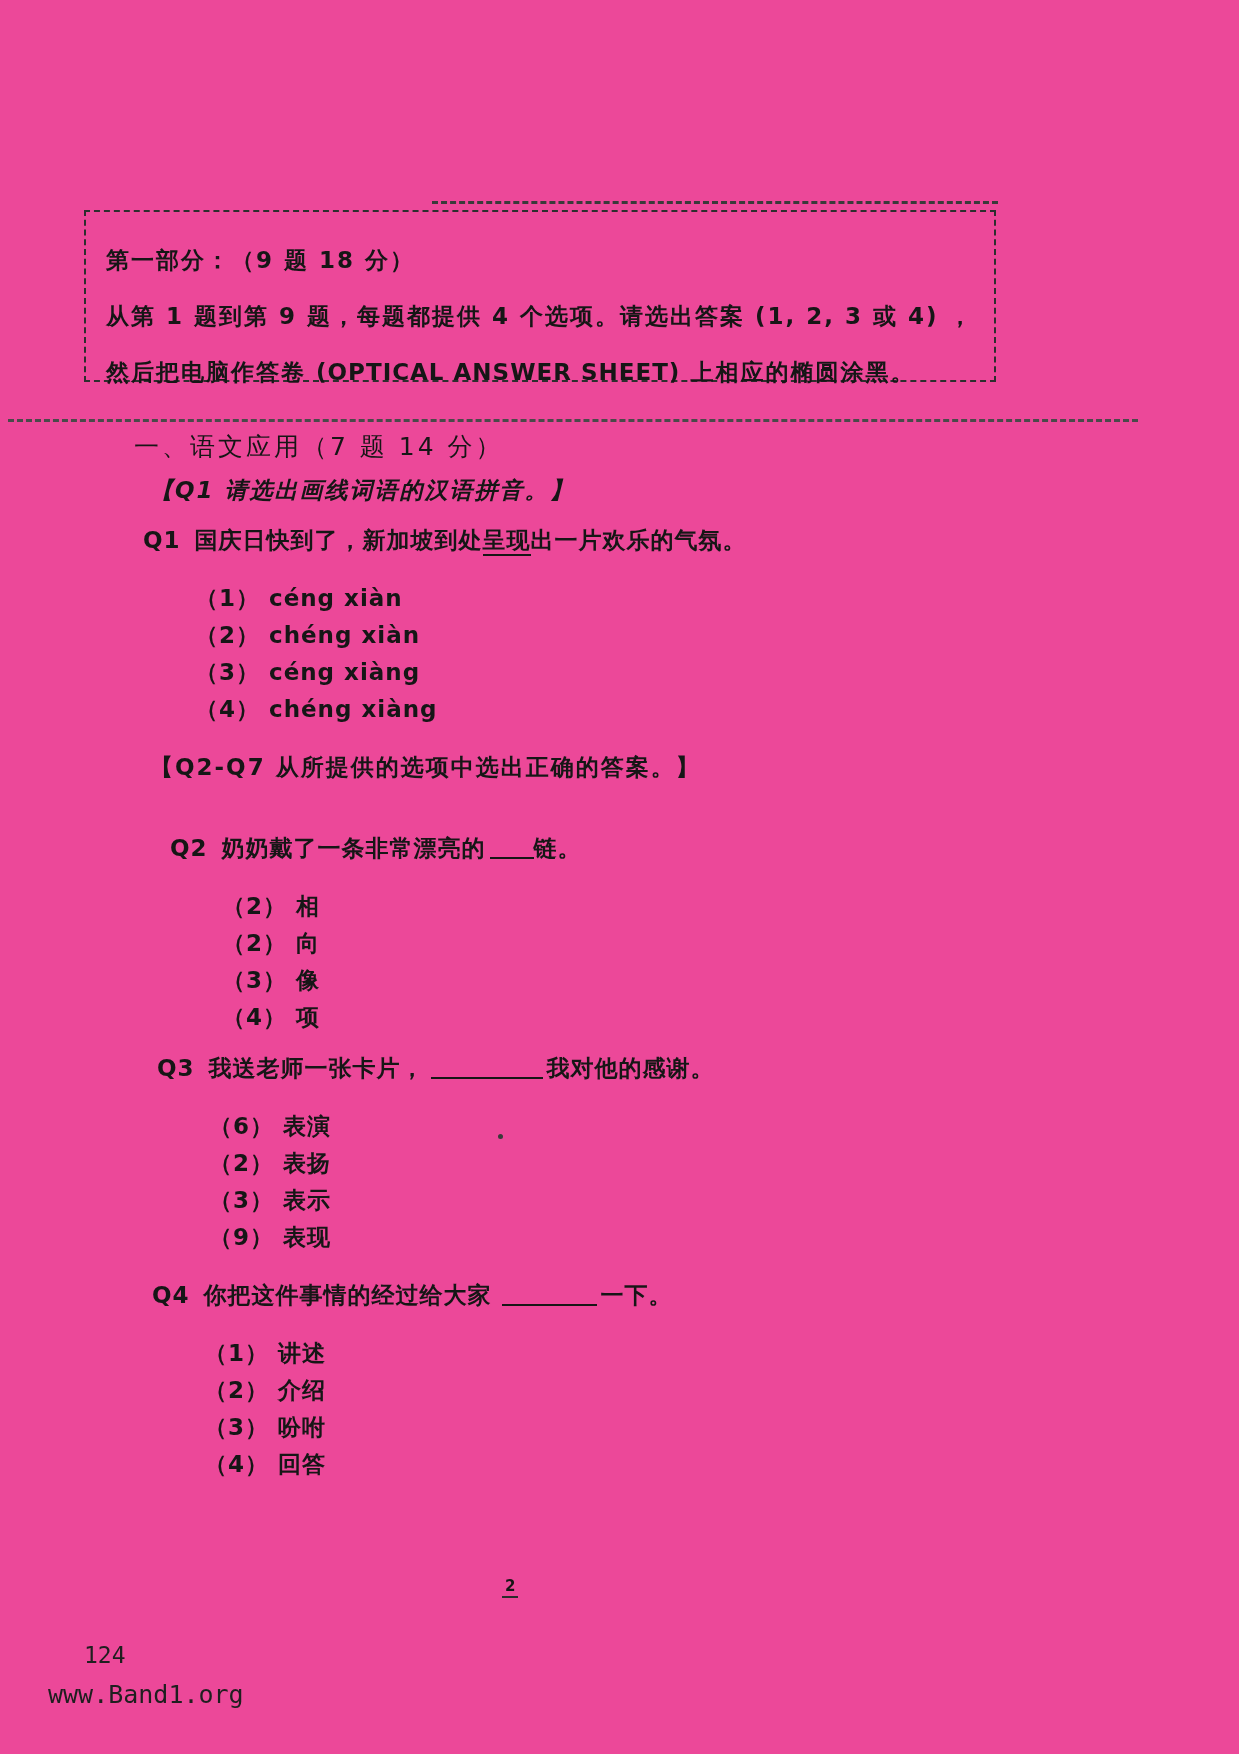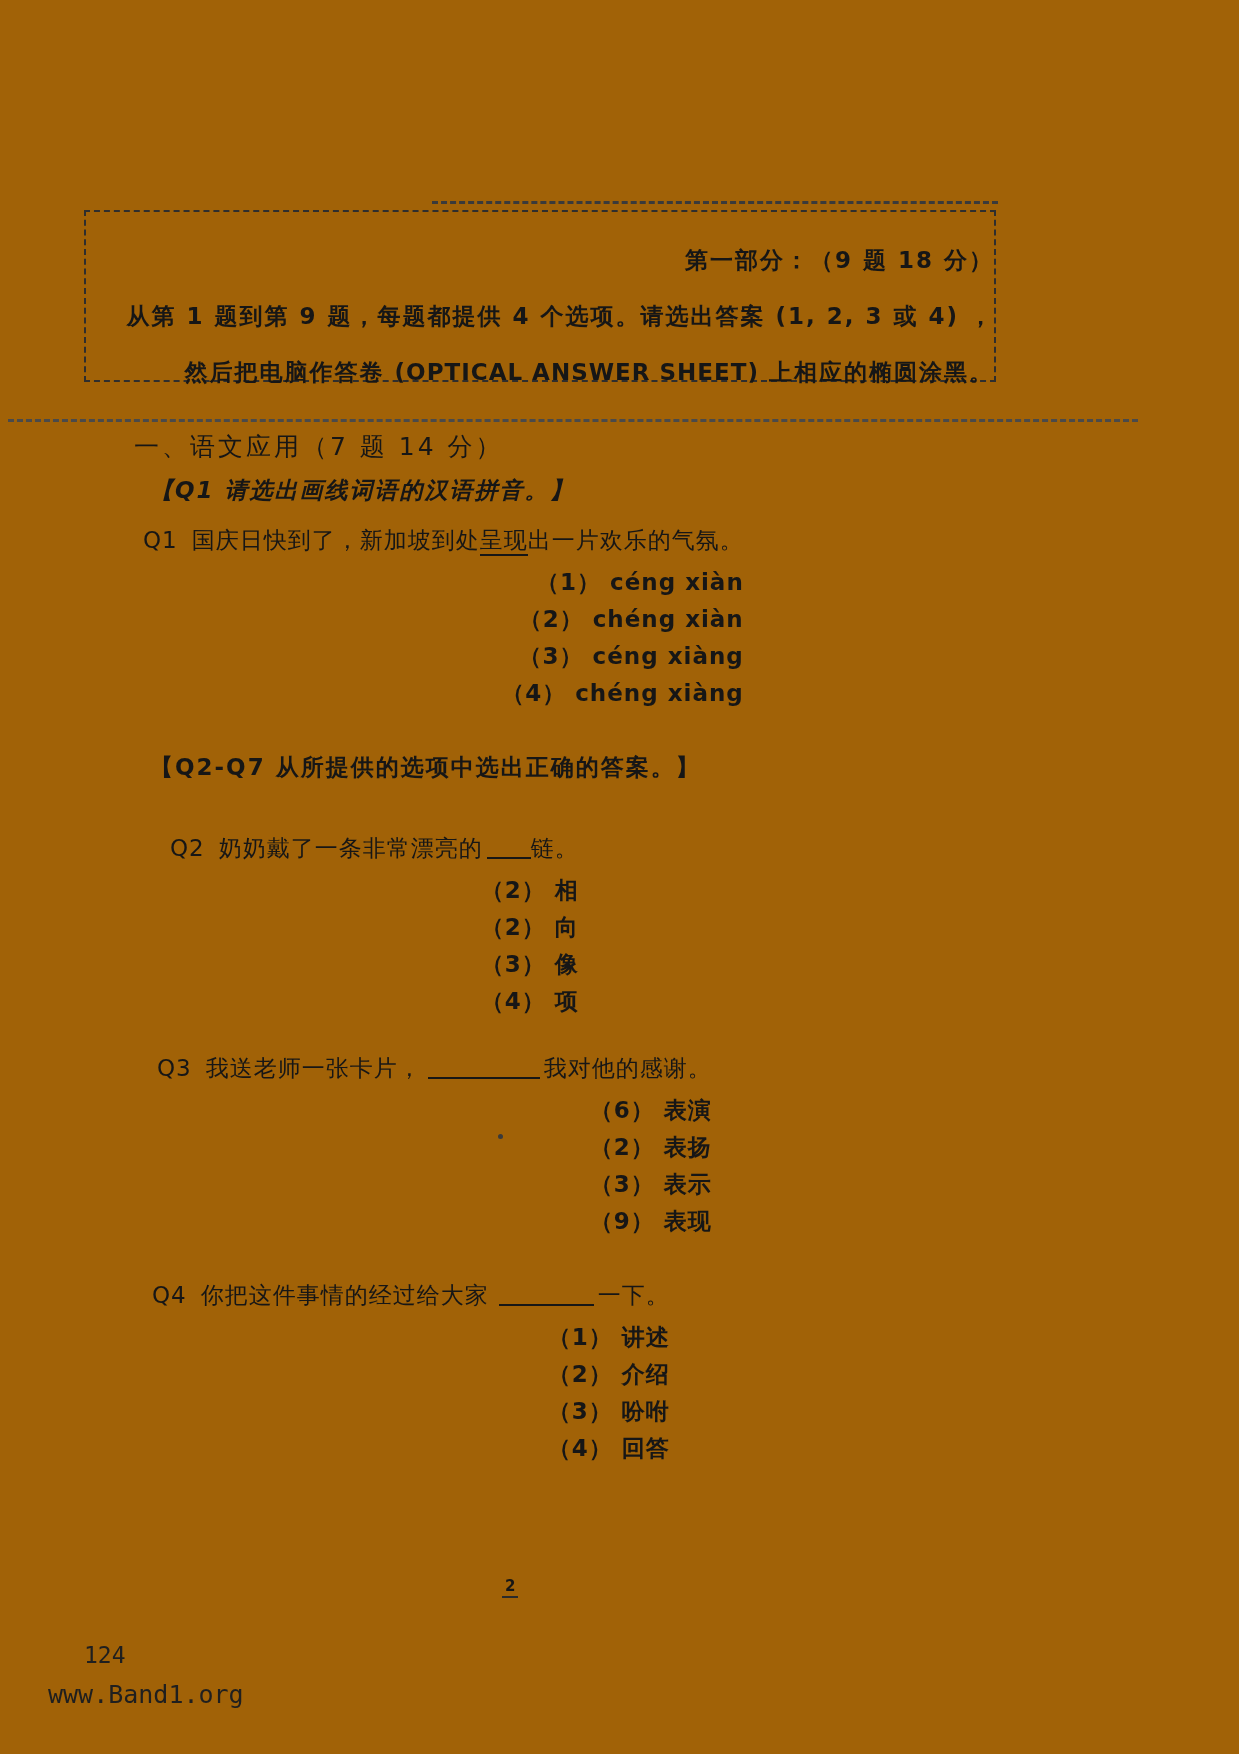--- a/index.html
+++ b/index.html
@@ -1,23 +1,22 @@
 <!DOCTYPE html>
 <html lang="zh"><head>
 <meta charset="utf-8">
 <style>
   html,body{margin:0;padding:0;background:#ffffff;}
   .page{
     position:relative;
     width:1239px;height:1754px;
-    background:#a16207;
+    background:#ec4899;
     font-family:"DejaVu Sans",sans-serif;
     color:#161616;
     overflow:hidden;
-    text-align:right;
   }
   
   .artifact-line-top{position:absolute;left:432px;top:201px;width:566px;border-top:3px dashed #3a3a3a;}
   .artifact-line-mid{position:absolute;left:8px;top:419px;width:1130px;border-top:3px dashed #4a4a4a;}
   .artifact-dot{position:absolute;left:498px;top:1134px;width:5px;height:5px;background:#3a3a3a;border-radius:50%;}
 
   
   .header-box{
     position:absolute;left:84px;top:210px;width:912px;height:172px;
     border:2px dashed #2e2e2e;box-sizing:border-box;
@@ -35,29 +34,29 @@
   }
   #q1-instruction{left:150px;top:475px;font-style:italic;}
   #q2q7-instruction{left:150px;top:752px;}
 
   .question{position:absolute;}
   #q1{left:143px;top:525px;}
   #q2{left:170px;top:833px;}
   #q3{left:157px;top:1053px;}
   #q4{left:152px;top:1280px;}
 
-  .q-line{font-size:23px;font-weight:400;letter-spacing:1px;white-space:nowrap;}
+  .q-line{font-size:23px;font-weight:700;letter-spacing:1px;white-space:nowrap;}
   .q-num{margin-right:14px;}
   .underlined{border-bottom:2px solid #161616;padding-bottom:1px;}
   .blank{display:inline-block;border-bottom:2px solid #161616;height:1em;vertical-align:-3px;}
   .blank-q2{width:44px;margin-left:4px;}
   .blank-q3{width:112px;margin-left:6px;margin-right:4px;}
   .blank-q4{width:95px;margin-left:10px;margin-right:4px;}
 
-  .options{margin-top:8px;padding-left:52px;}
+  .options{margin-top:24px;padding-left:52px;}
   .option{font-size:23px;font-weight:700;line-height:37px;letter-spacing:1px;white-space:nowrap;}
 
   .page-number{
     position:absolute;left:502px;top:1577px;
     font-size:15px;font-weight:700;
     border-bottom:2px solid #2a2a2a;padding:0 3px 1px;
   }
   .footer-code{
     position:absolute;left:84px;top:1642px;
     font-family:"DejaVu Sans Mono",monospace;font-size:23px;color:#1f1f1f;

